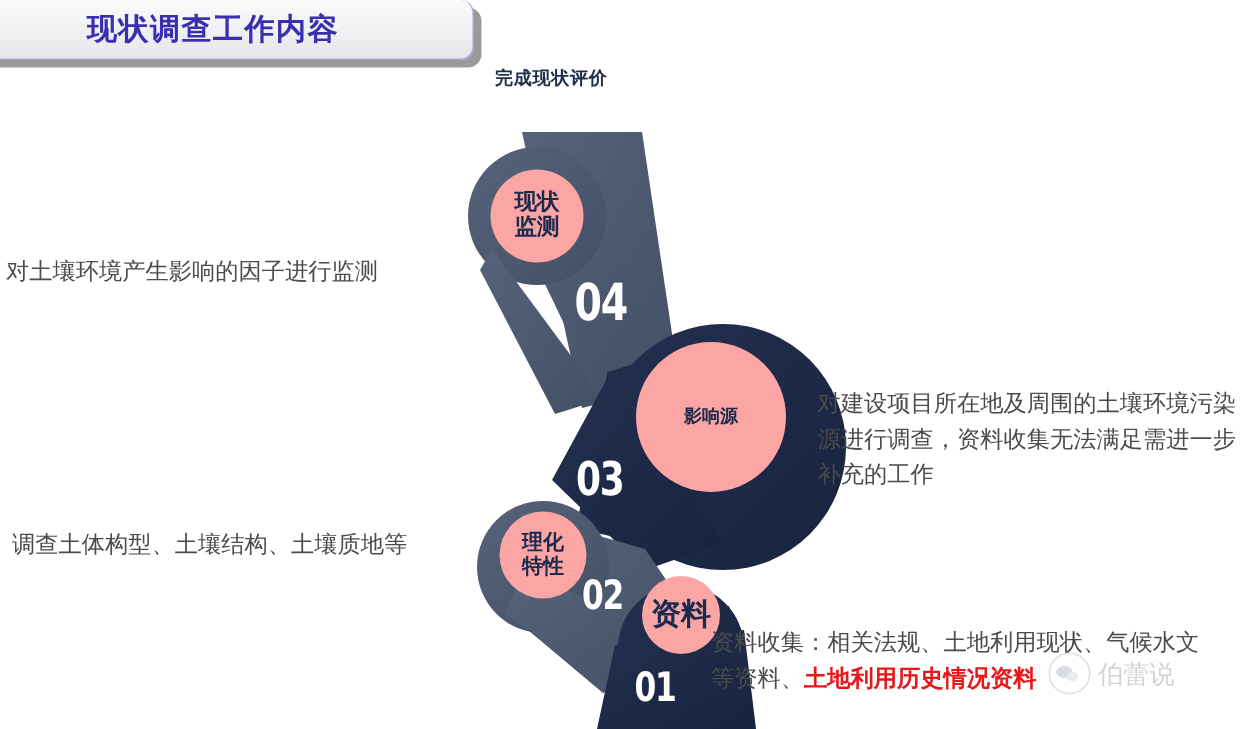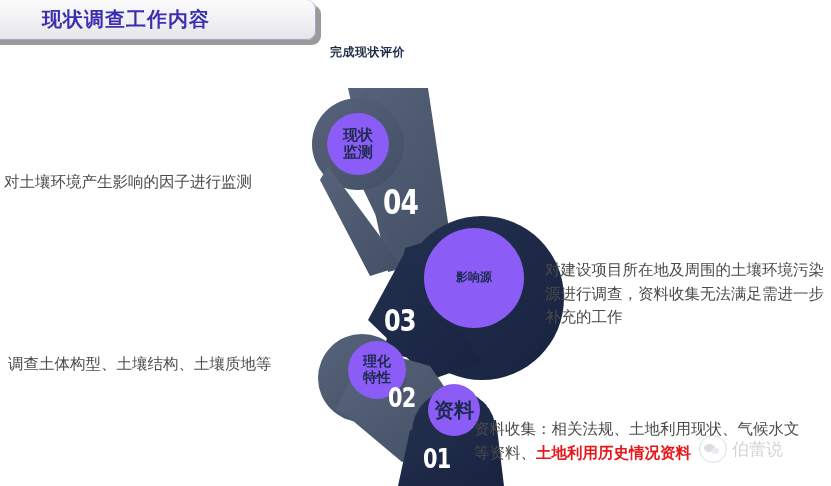--- a/index.html
+++ b/index.html
@@ -28,21 +28,21 @@
     border-left: none;
     border-top: none;
     border-top-right-radius: 9px;
     border-bottom-right-radius: 9px;
     box-shadow: 5px 5px 0 0 #9a9a9a;
     box-sizing: border-box;
     display: flex;
     align-items: center;
   }
   #title-banner .title-text {
-    margin-left: 56px;
+    margin-left: 72px;
     font-size: 20px;
     font-weight: bold;
     color: #3b2fb0;
     letter-spacing: 1px;
     white-space: nowrap;
   }
 
   
   #chart-heading {
     position: absolute;
@@ -62,21 +62,21 @@
     top: 80px;
     width: 260px;
     height: 406px;
   }
   #zigzag svg { display: block; }
 
   
   .node-circle {
     position: absolute;
     border-radius: 50%;
-    background: #8b5cf6;
+    background: #fca5a5;
     display: flex;
     flex-direction: column;
     align-items: center;
     justify-content: center;
     color: #1b2b4d;
     font-weight: bold;
     line-height: 1.12;
     text-align: center;
     box-shadow: 0 0 0 0 rgba(0,0,0,0);
   }
@@ -84,21 +84,21 @@
     left: 327px; top: 113px;
     width: 62px; height: 62px;
     font-size: 15px;
   }
   #circle-03 {
     left: 424px; top: 228px;
     width: 100px; height: 100px;
     font-size: 12px;
   }
   #circle-02 {
-    left: 348px; top: 341px;
+    left: 333px; top: 341px;
     width: 58px; height: 58px;
     font-size: 14px;
     text-align: center;
   }
   #circle-01 {
     left: 428px; top: 384px;
     width: 52px; height: 52px;
     font-size: 20px;
   }
 

